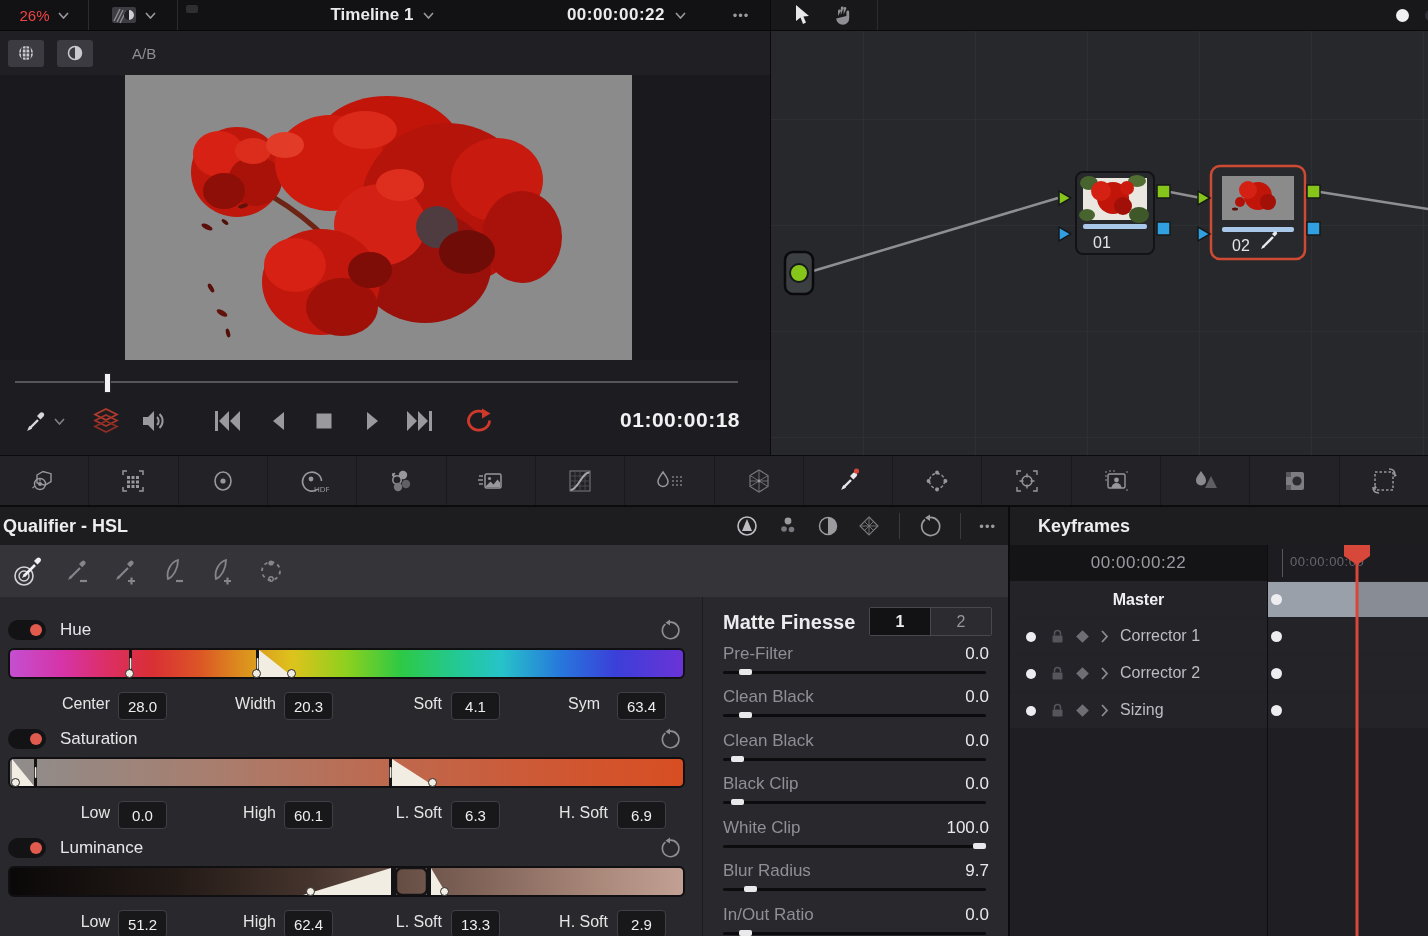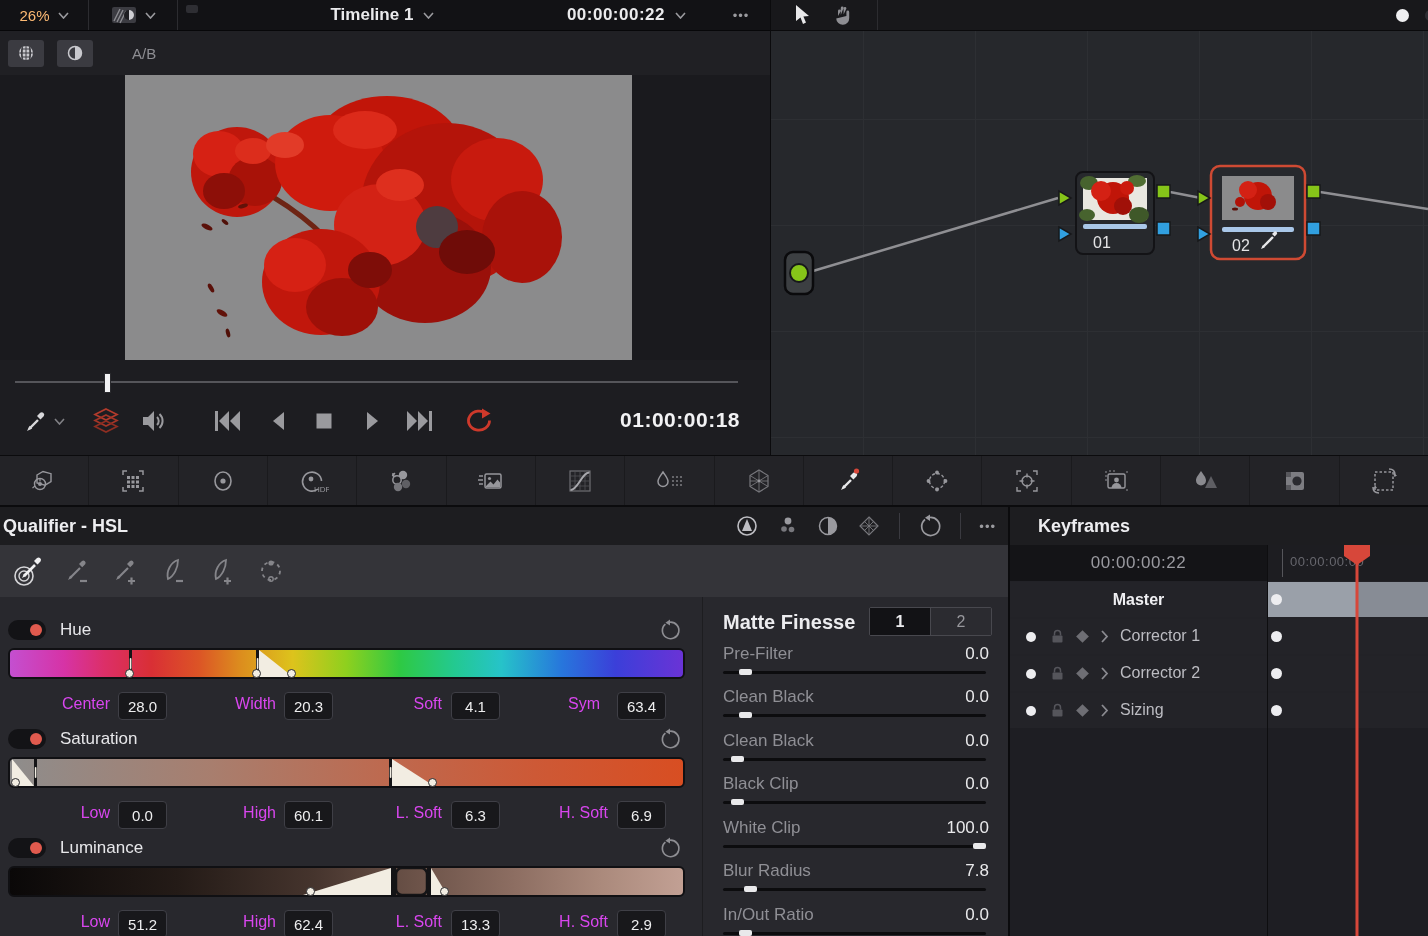--- a/index.html
+++ b/index.html
@@ -31,21 +31,21 @@
   .qheader{left:0;top:0;width:1008px;height:38px;background:#1d1d20;}
   .qtitle{font-size:18px;font-weight:bold;color:#ededf0;}
   .qtools{left:0;top:38px;width:1008px;height:52px;background:#343439;}
   .hdrdiv{width:1px;height:26px;background:#3a3a40;}
   
   .hslbar{width:673px;height:27px;border:2px solid #101013;border-radius:6px;position:relative;overflow:hidden;}
   .pin{position:absolute;width:7px;height:7px;background:#f2ede2;border:1px solid #2b2b2e;border-radius:50%;bottom:-1px;}
   .togglepill{width:38px;height:20px;background:#131316;border-radius:10px;position:relative;}
   .togglepill .dot{position:absolute;width:12px;height:12px;border-radius:50%;top:4px;left:22px;}
   .seclabel{font-size:17px;color:#e7e7ea;}
-  .param-label{font-size:16px;color:#d946ef;text-align:right;}
+  .param-label{font-size:16px;color:#e5e5e5;text-align:right;}
   .param-box{width:47px;height:26px;background:#18181b;border:1px solid #3f3f46;border-radius:4px;
      font-size:15px;color:#eeeeef;display:flex;align-items:center;justify-content:center;}
   
   .mf-label{font-size:17px;color:#8f8f95;}
   .mf-value{font-size:17px;color:#e9e9eb;text-align:right;}
   .mf-track{position:absolute;width:263px;height:3px;background:#0c0c0e;border-radius:2px;}
   .mf-handle{position:absolute;width:13px;height:6px;background:#e9e9eb;border-radius:2px;top:-2px;}
   .mf-tab{width:60px;height:27px;display:flex;align-items:center;justify-content:center;font-size:16px;}
   
   .kpanel{left:1010px;top:507px;width:418px;height:429px;background:#222227;}
@@ -56,21 +56,21 @@
   .divider-v{position:absolute;background:#0b0b0d;}
   .mono-ish{letter-spacing:0.5px;}
 </style>
 </head>
 <body>
 
 <div id="root">
 
   <div class="abs vtopbar row">
     <div class="row" style="width:88px;justify-content:center;gap:8px">
-      <span style="font-size:15px;color:#fdba74">26%</span>
+      <span style="font-size:15px;color:#ef4444">26%</span>
       <svg class="chev" viewBox="0 0 11 7">
           <polyline points="1,1 5.5,6 10,1" fill="none" stroke="#9a9a9e" stroke-width="1.6"></polyline>
         </svg>
     </div>
     <div class="vdiv"></div>
     <div class="row" style="width:88px;justify-content:center;gap:8px">
       <svg width="26" height="18" viewBox="0 0 26 18">
         <rect x="1" y="1" width="24" height="16" rx="2" fill="#3c3c42"></rect>
         <path d="M3 15 L9 3 M6 16 L12 4 M9 17 L15 5" stroke="#8b8b90" stroke-width="1.4"></path>
         <circle cx="18" cy="9" r="5" fill="#1e1e22"></circle>
@@ -632,21 +632,21 @@
       </div>
       <div class="abs" style="left:20px;top:221px;width:266px">
         <span class="mf-label">White Clip</span>
         <span class="mf-value abs" style="right:0;top:0">100.0</span>
         <div class="mf-track" style="left:0;top:27px">
             <div class="mf-handle" style="left:calc(98% - 8px)"></div>
           </div>
       </div>
       <div class="abs" style="left:20px;top:264px;width:266px">
         <span class="mf-label">Blur Radius</span>
-        <span class="mf-value abs" style="right:0;top:0">7.8</span>
+        <span class="mf-value abs" style="right:0;top:0">9.7</span>
         <div class="mf-track" style="left:0;top:27px">
             <div class="mf-handle" style="left:8%"></div>
           </div>
       </div>
       <div class="abs" style="left:20px;top:308px;width:266px">
         <span class="mf-label">In/Out Ratio</span>
         <span class="mf-value abs" style="right:0;top:0">0.0</span>
         <div class="mf-track" style="left:0;top:27px">
             <div class="mf-handle" style="left:6%"></div>
           </div>

